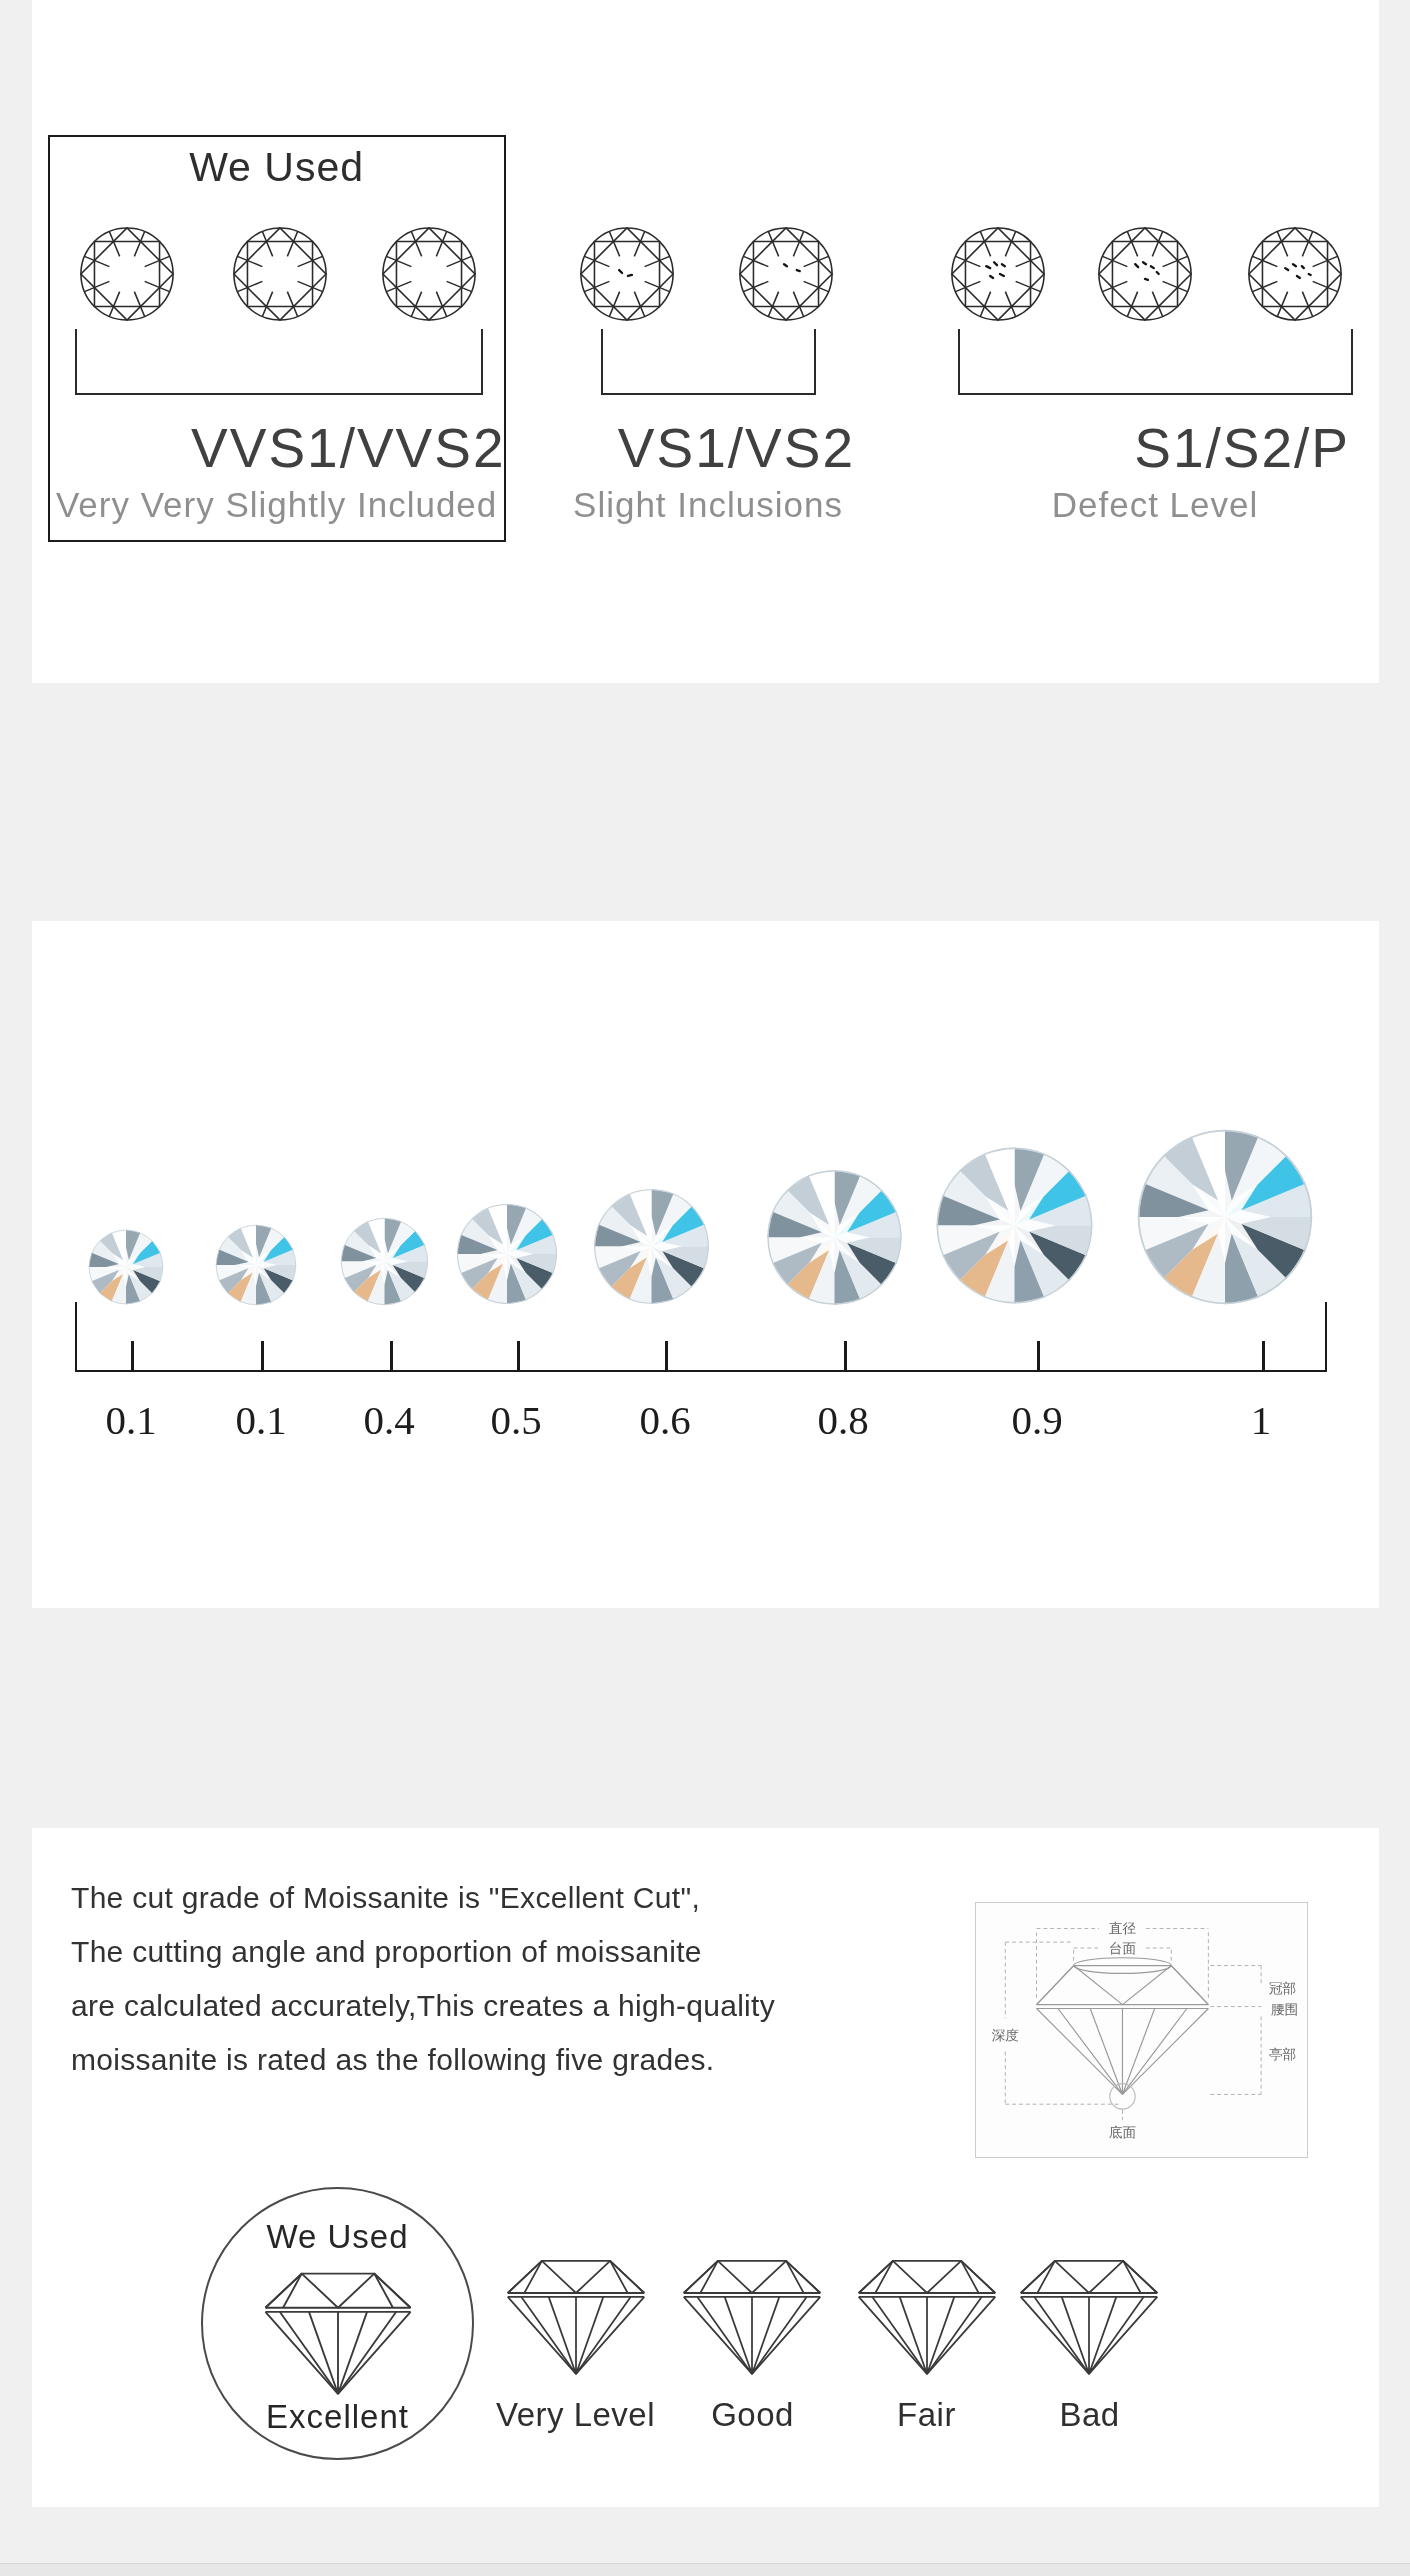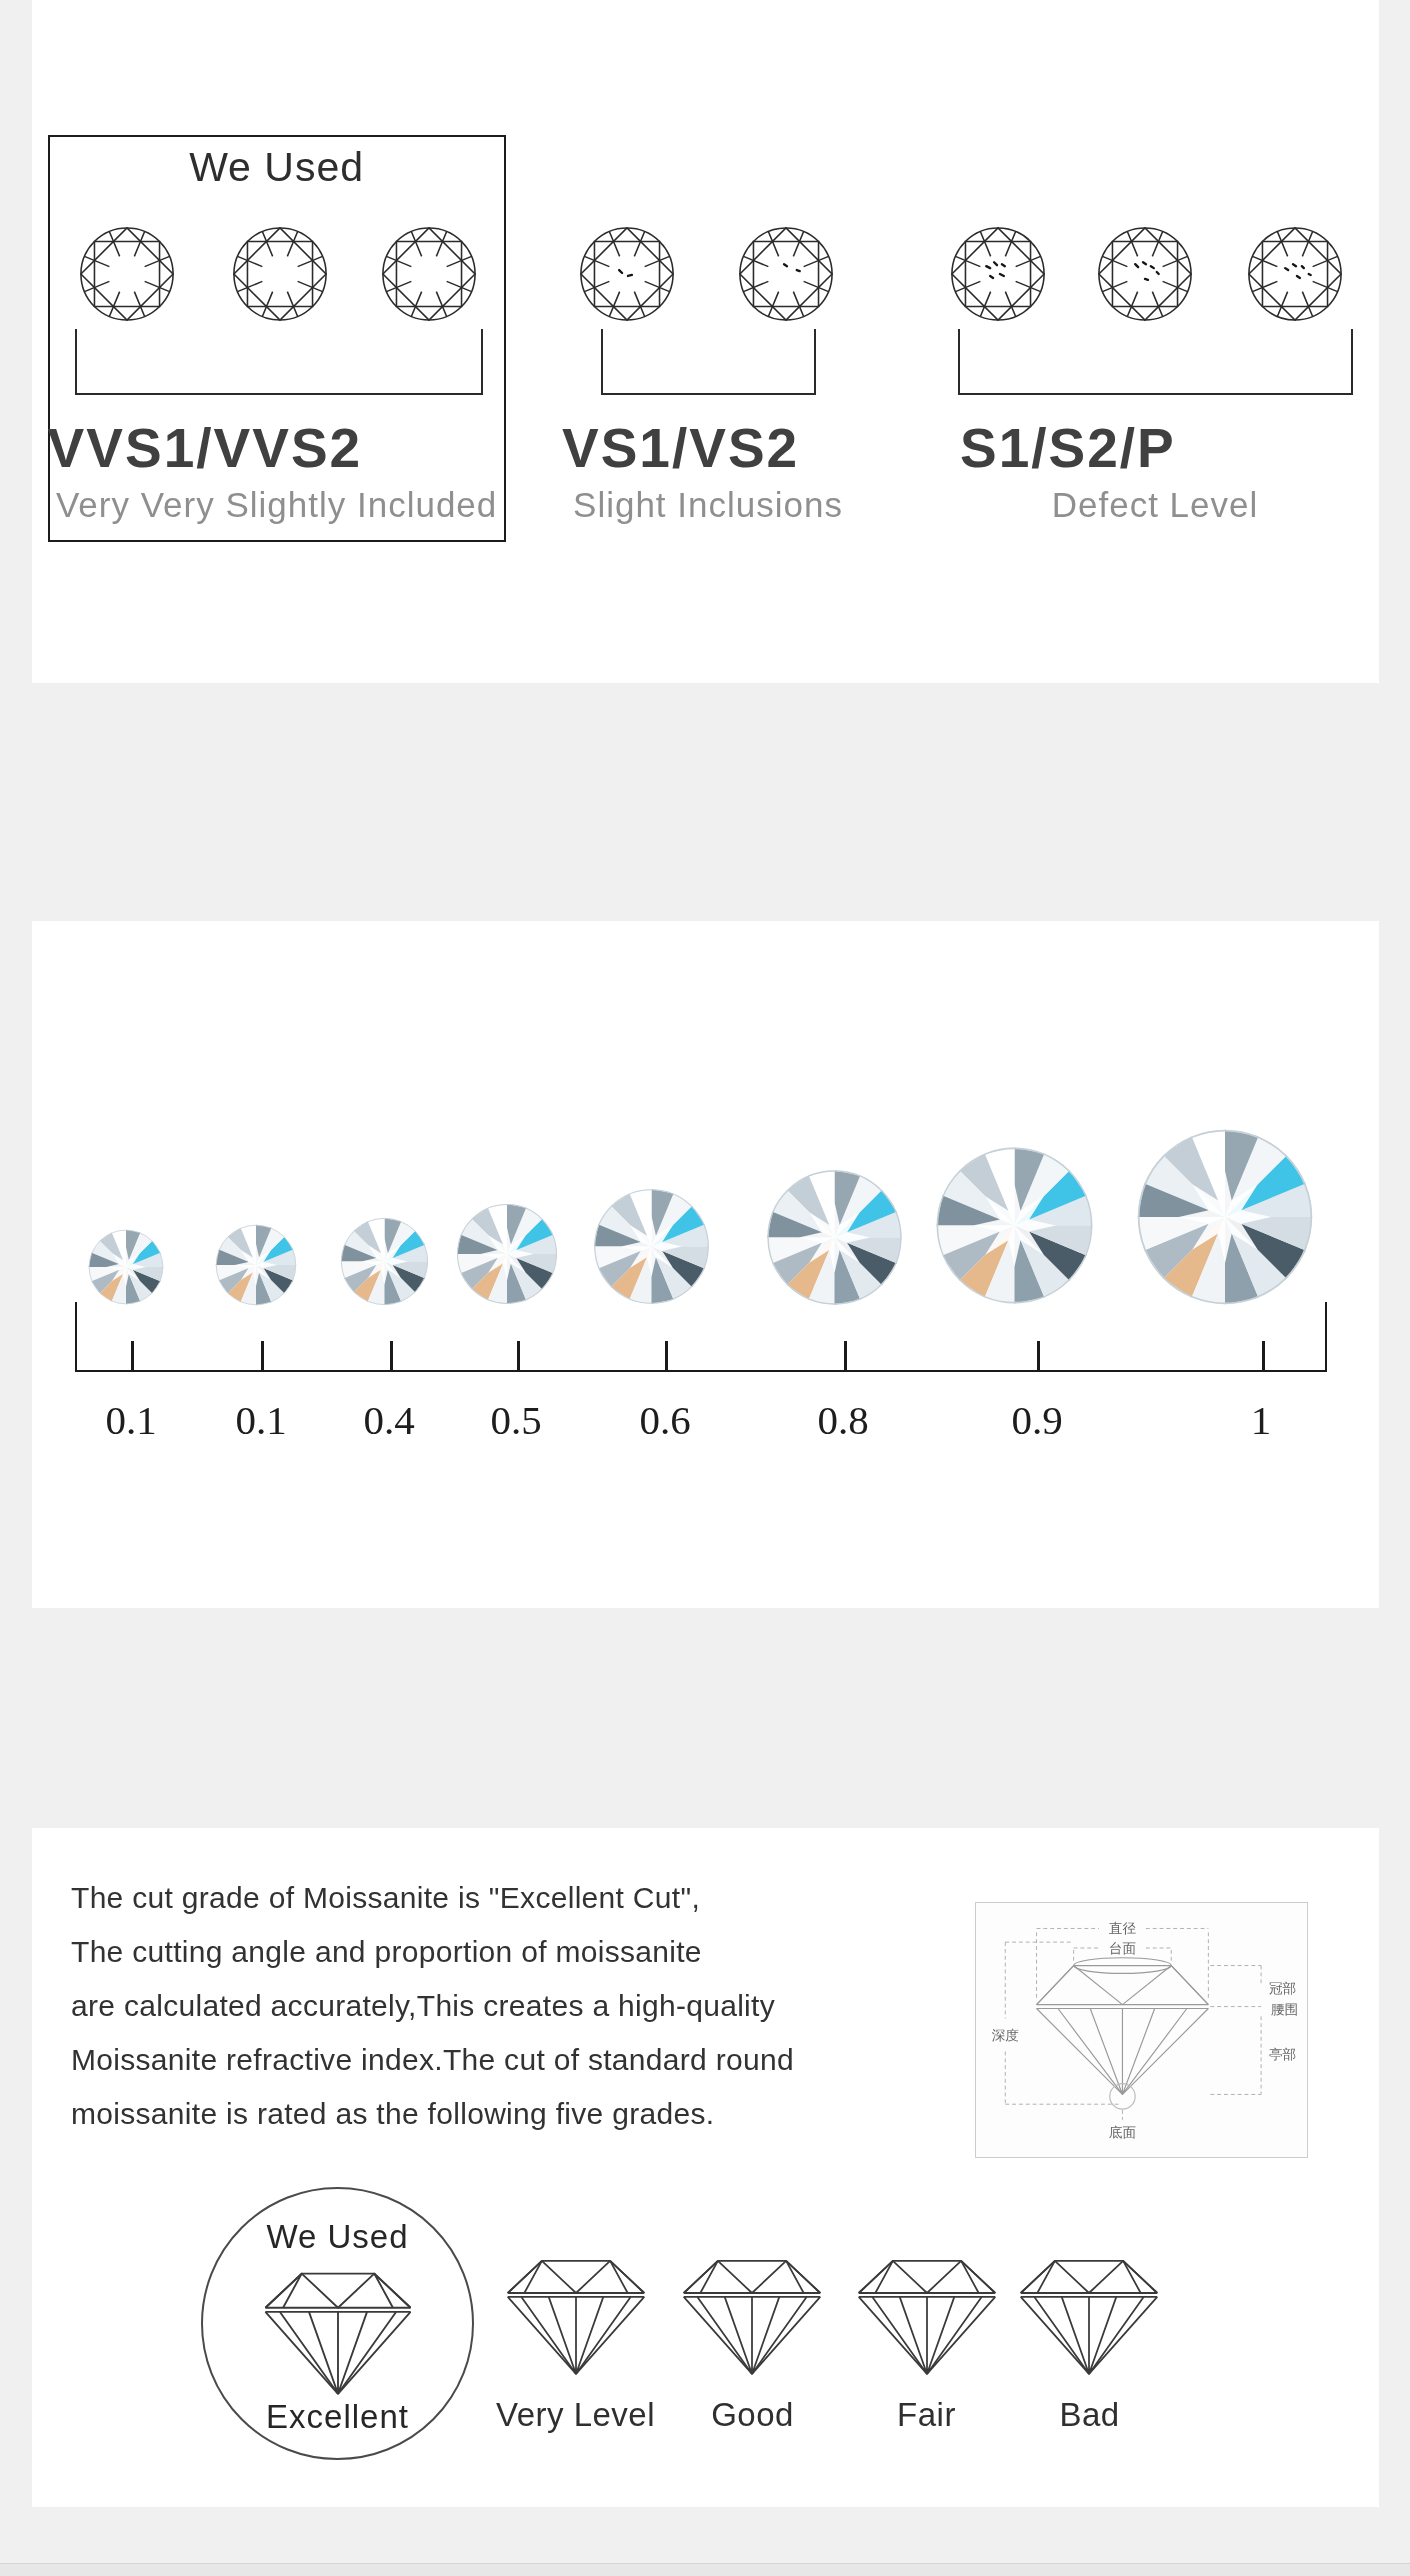--- a/index.html
+++ b/index.html
@@ -9,22 +9,22 @@
   .panel{position:absolute;left:32px;width:1347px;background:#ffffff;}
 
   
   .we-used-box{position:absolute;left:15.6px;top:135px;width:458px;height:407px;
                border:2px solid #1c1c1c;box-sizing:border-box;}
   .we-used-title{position:absolute;left:15.6px;top:144px;width:458px;text-align:center;
                  font-size:41px;font-weight:300;color:#2e2e2e;letter-spacing:1px;}
   .stone{position:absolute;width:98px;height:98px;top:225px;}
   .bracket{position:absolute;top:329px;height:66px;border-left:2px solid #2a2a2a;
            border-right:2px solid #2a2a2a;border-bottom:2px solid #2a2a2a;box-sizing:border-box;}
-  .grade-label{position:absolute;top:418px;font-size:55px;font-weight:700;color:#404040;
-               letter-spacing:2px;text-align:left;line-height:61px;}
+  .grade-label{position:absolute;top:418px;font-size:55px;font-weight:400;color:#404040;
+               letter-spacing:2px;text-align:right;line-height:61px;}
   .grade-desc{position:absolute;top:484px;font-size:35px;font-weight:300;color:#8f8f8f;
               letter-spacing:1px;text-align:center;line-height:41px;}
 
   
   .section-heading{position:absolute;left:0;width:1411px;text-align:center;
                    font-size:45px;font-weight:300;letter-spacing:1.5px;line-height:59px;}
   .section-heading .pre{color:#9b9b9b;}
   .section-heading .emph{color:#252525;}
 
   
@@ -216,21 +216,20 @@
     <div class="size-label" style="left:1180px">1</div>
   </div>
 
 
   <div class="panel" style="top:1828px;height:679px;">
 
     <div class="cut-par">
       <div>The cut grade of Moissanite is "Excellent Cut",</div>
       <div>The cutting angle and proportion of moissanite</div>
       <div>are calculated accurately,This creates a high-quality</div>
-      <div>Moissanite refractive index.The cut of standard round</div>
       <div>moissanite is rated as the following five grades.</div>
     </div>
 
     <div class="diagram">
       <svg width="331" height="254" viewBox="0 0 339 260">
         <g fill="none" stroke="#9a9a9a" stroke-width="1.2" stroke-linejoin="round">
           <ellipse cx="150" cy="64" rx="50" ry="8"></ellipse>
           <path d="M62 104 L100 64 H200 L238 104"></path>
           <path d="M62 104 H238 M62 108 H238"></path>
           <path d="M62 104 L100 64 L150 104 L200 64 L238 104"></path>

